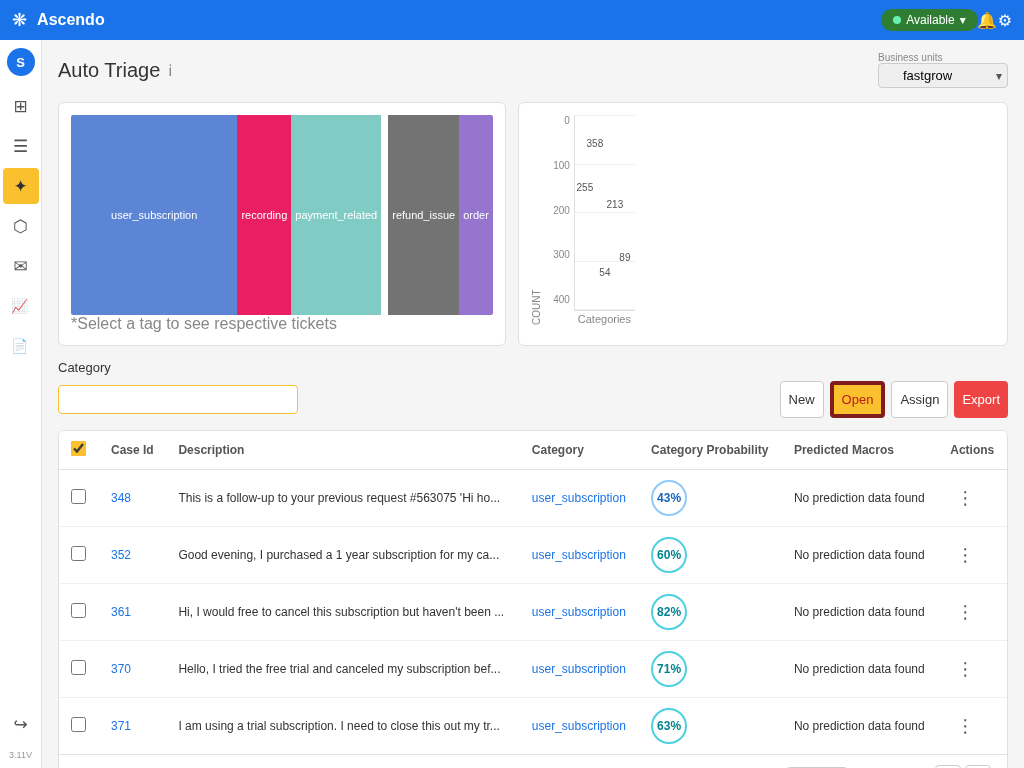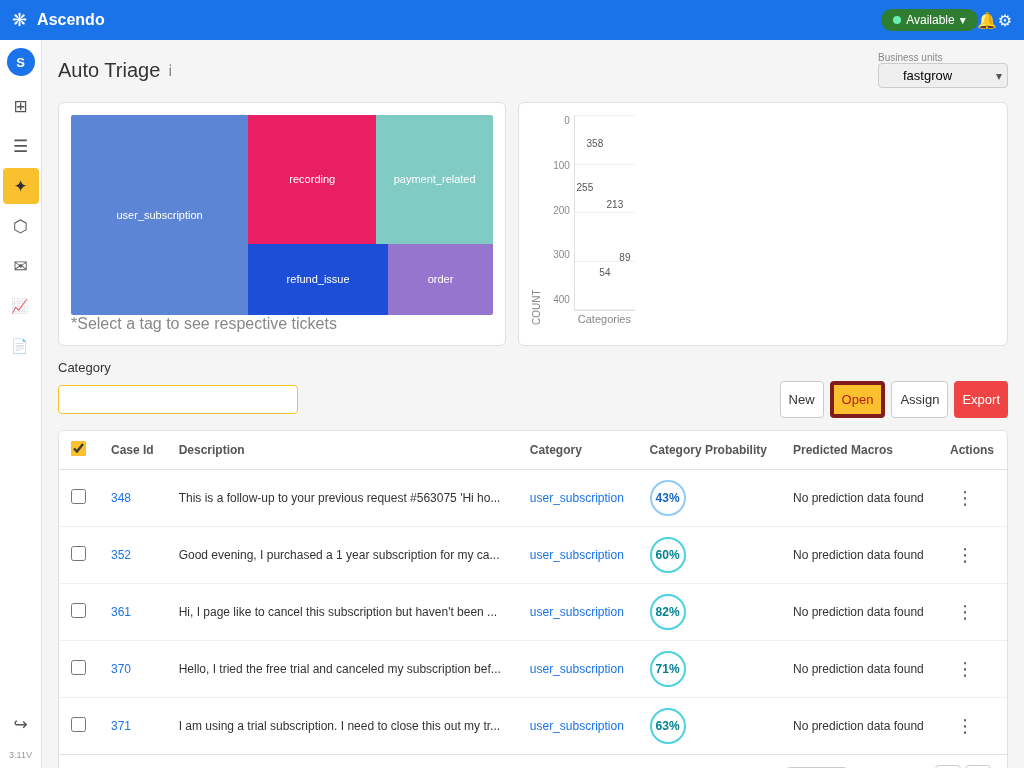--- a/index.html
+++ b/index.html
@@ -105,26 +105,26 @@
       border: 1px solid #e0e0e0;
       padding: 12px;
     }
     .treemap-card { flex: 1; }
     .bar-card { flex: 1.1; }
     .chart-note { font-size: 16px; color: #888; }
 
     
     .treemap { width: 100%; height: 200px; position: relative; display: flex; overflow: hidden; border-radius: 2px; }
     .tm-left { width: 42%; background: #5c85d6; display: flex; align-items: center; justify-content: center; }
-    .tm-right { flex: 1; display: flex; flex-direction: column; }
+    .tm-right { flex: 1; display: flex; flex-direction: row; }
     .tm-top-right { display: flex; flex: 1.8; }
     .tm-recording { flex: 1.1; background: #e91e63; display: flex; align-items: center; justify-content: center; }
     .tm-payment { flex: 1; background: #80cbc4; display: flex; align-items: center; justify-content: center; }
     .tm-bottom-right { display: flex; flex: 1; }
-    .tm-refund { flex: 1.2; background: #1d4ed8; display: flex; align-items: center; justify-content: center; }
+    .tm-refund { flex: 1.2; background: #737373; display: flex; align-items: center; justify-content: center; margin-left: 7px; }
     .tm-order { flex: 0.9; background: #9575cd; display: flex; align-items: center; justify-content: center; }
     .tm-label { color: white; font-size: 11px; font-weight: 500; text-align: center; padding: 4px; }
 
     
     .bar-chart-container { display: flex; height: 210px; gap: 0; }
     .bar-chart-yaxis { display: flex; flex-direction: column-reverse; justify-content: space-between; font-size: 10px; color: #888; width: 30px; align-items: flex-end; padding-bottom: 20px; padding-right: 4px; }
     .bar-chart-area { flex: 1; display: flex; flex-direction: column; }
     .bar-chart-bars { flex: 1; display: flex; align-items: flex-end; gap: 10px; position: relative; border-left: 1px solid #e0e0e0; border-bottom: 1px solid #e0e0e0; padding: 0 10px 4px; }
     .bar-group { display: flex; flex-direction: column; align-items: center; flex: 1; }
     .bar { width: 100%; border-radius: 2px 2px 0 0; position: relative; }
@@ -412,21 +412,21 @@
       <button class="actions-btn">⋮</button>
     </td>
   </tr>
             <tr>
     <td class="checkbox-cell">
       <input type="checkbox" style="">
     </td>
     <td>
       <a class="case-id-link">361</a>
     </td>
-    <td>Hi, I page like to cancel this subscription but haven't been ...</td>
+    <td>Hi, I would free to cancel this subscription but haven't been ...</td>
     <td>
       <span class="category-tag">user_subscription</span>
     </td>
     <td>
       <div class="probability-circle prob-82">82%</div>
     </td>
     <td>No prediction data found</td>
     <td>
       <button class="actions-btn">⋮</button>
     </td>

